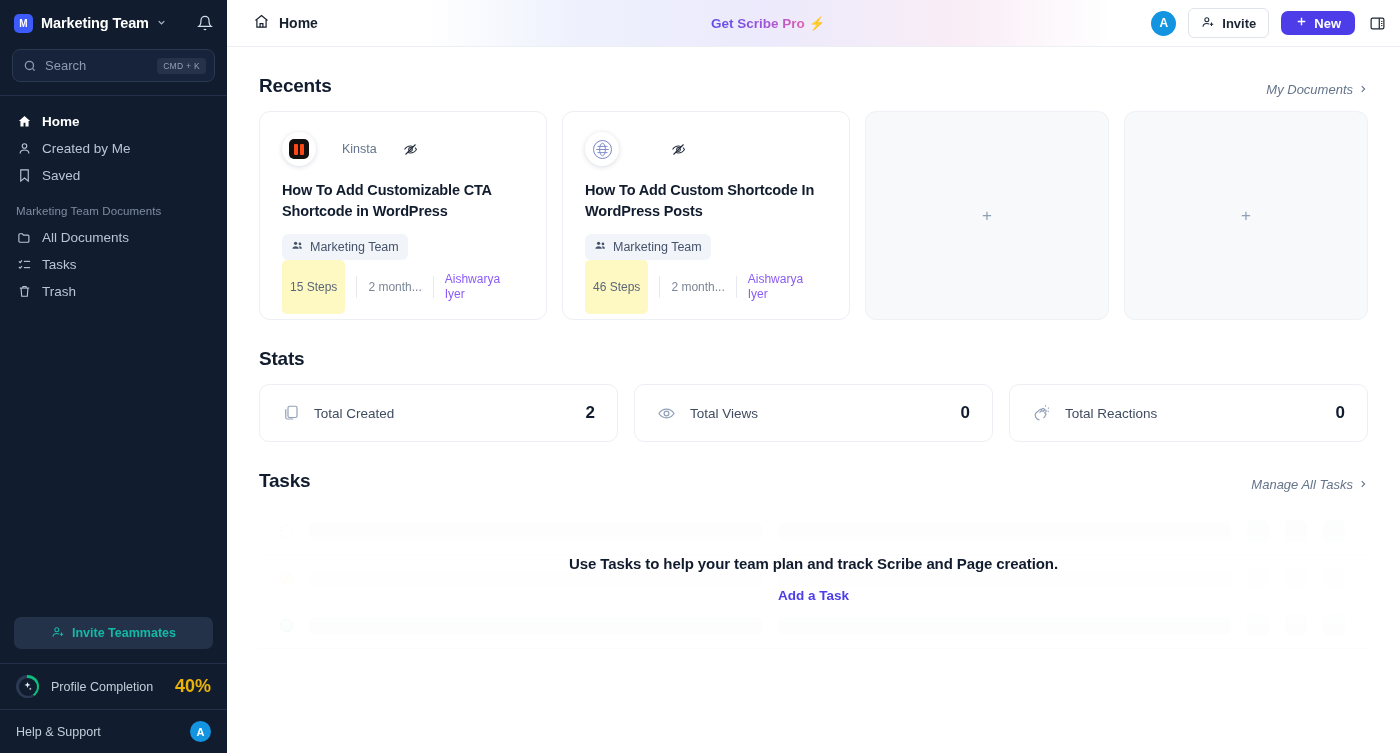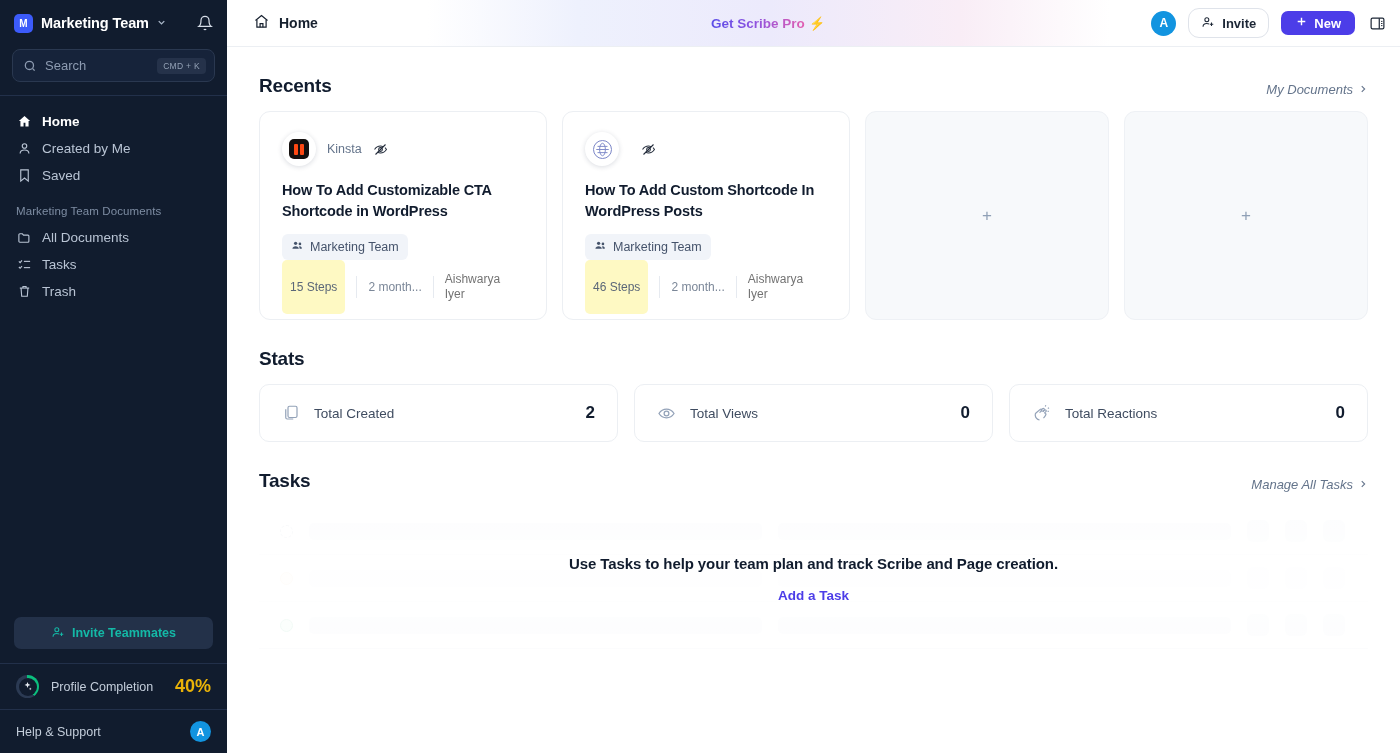--- a/index.html
+++ b/index.html
@@ -136,21 +136,21 @@
     -webkit-text-fill-color: transparent; color: #7a4fe0;
   }
   .bolt { font-size: 13px; color: #e05fb8; }
   .top-right { margin-left: auto; display: flex; align-items: center; gap: 12px; z-index: 2; }
   .avatar-top {
     width: 25px; height: 25px; border-radius: 50%;
     background: #1294e0; color: #fff; font-size: 12px; font-weight: bold;
     display:flex; align-items:center; justify-content:center;
   }
   .btn-invite {
-    height: 30px; border: 1px solid #dfe3ea; border-radius: 11px;
+    height: 30px; border: 1px solid #dfe3ea; border-radius: 6px;
     background: #fff; color: #1d2736;
     font-size: 13px; font-weight: bold;
     display: flex; align-items: center; gap: 7px;
     padding: 0 12px; cursor: pointer;
   }
   .btn-new {
     height: 24px; border-radius: 7px;
     background: #4c3de8; color: #fff;
     font-size: 13px; font-weight: bold;
     display: flex; align-items: center; gap: 6px;
@@ -174,21 +174,21 @@
   
   .cards { display: flex; gap: 15px; }
   .card {
     flex: 1; height: 209px;
     border: 1px solid #eceff3; border-radius: 11px;
     background: #fff;
     padding: 20px 22px;
     display: flex; flex-direction: column;
     cursor: pointer;
   }
-  .card-head { display: flex; align-items: center; gap: 11px; height: 34px; }
+  .card-head { display: flex; align-items: center; gap: 26px; height: 34px; }
   .logo-circle {
     width: 34px; height: 34px; border-radius: 50%;
     background: #fff; box-shadow: 0 1px 5px rgba(25,40,70,0.16);
     display:flex; align-items:center; justify-content:center;
     flex: 0 0 34px;
   }
   .kinsta-mark {
     width: 20px; height: 20px; border-radius: 5px; background: #14100f;
     display: flex; align-items: center; justify-content: center; gap: 2px;
   }
@@ -209,21 +209,21 @@
     margin-top: 13px; align-self: flex-start;
     background: #f1f4f9; border-radius: 6px;
     padding: 5px 9px;
     font-size: 12.5px; color: #45536b;
     display: flex; align-items: center; gap: 6px;
   }
   .card-meta { margin-top: auto; display: flex; align-items: center; gap: 0; font-size: 12px; color: #7b8798; }
   .steps-chip { background: #fef9c3; border-radius: 5px; padding: 20px 8px; color: #5b6778; }
   .meta-sep { width: 1px; height: 22px; background: #e6eaf0; margin: 0 11px; }
   .meta-age { color: #7b8798; }
-  .meta-author { color: #737373; line-height: 1.3; max-width: 66px; }
+  .meta-author { color: #8b5cf6; line-height: 1.3; max-width: 66px; }
 
   .card-empty {
     flex: 1; height: 209px;
     border: 1px solid #eef1f5; border-radius: 11px;
     background: #f7f9fb;
     display: flex; align-items: center; justify-content: center;
     color: #8fa0b6; font-size: 17px; cursor: pointer;
   }
 
   

